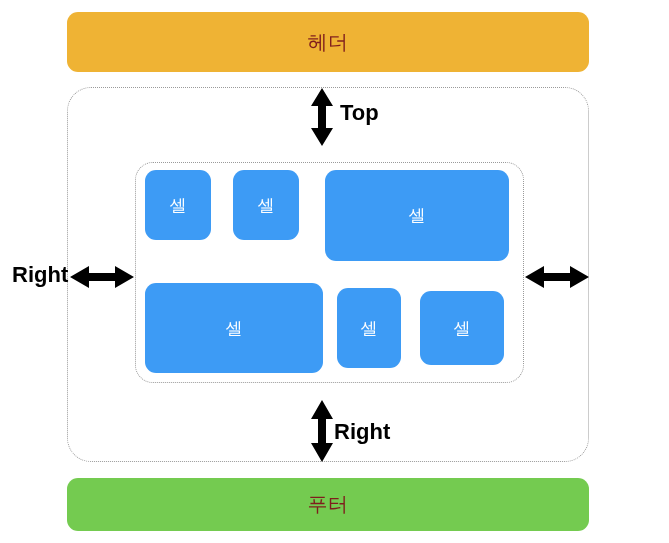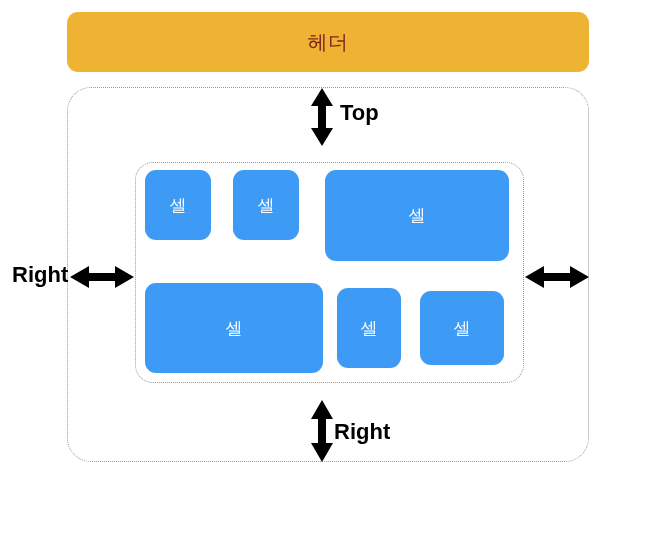--- a/index.html
+++ b/index.html
@@ -159,14 +159,17 @@
     </svg>
   </div>
   <div id="label-left" class="arrow-label">Right</div>
 
   <div id="arrow-right" class="arrow">
     <svg width="64" height="30" viewBox="0 0 64 30">
       <polygon points="0,15 19,4 19,11 45,11 45,4 64,15 45,26 45,19 19,19 19,26" fill="#000000"></polygon>
     </svg>
   </div>
 
+  <div id="footer-bar" class="bar">
+    <span>푸터</span>
+  </div>
 
 </div>
 
 </body></html>

